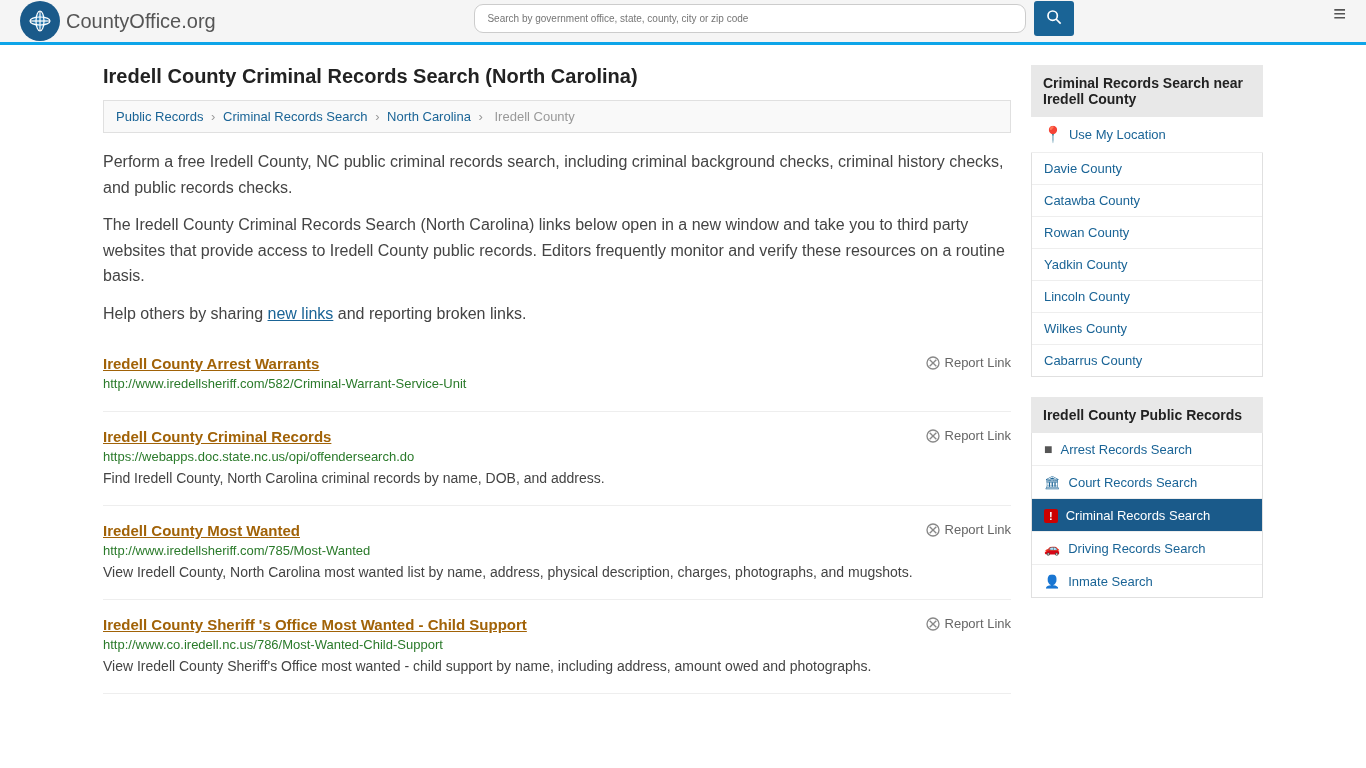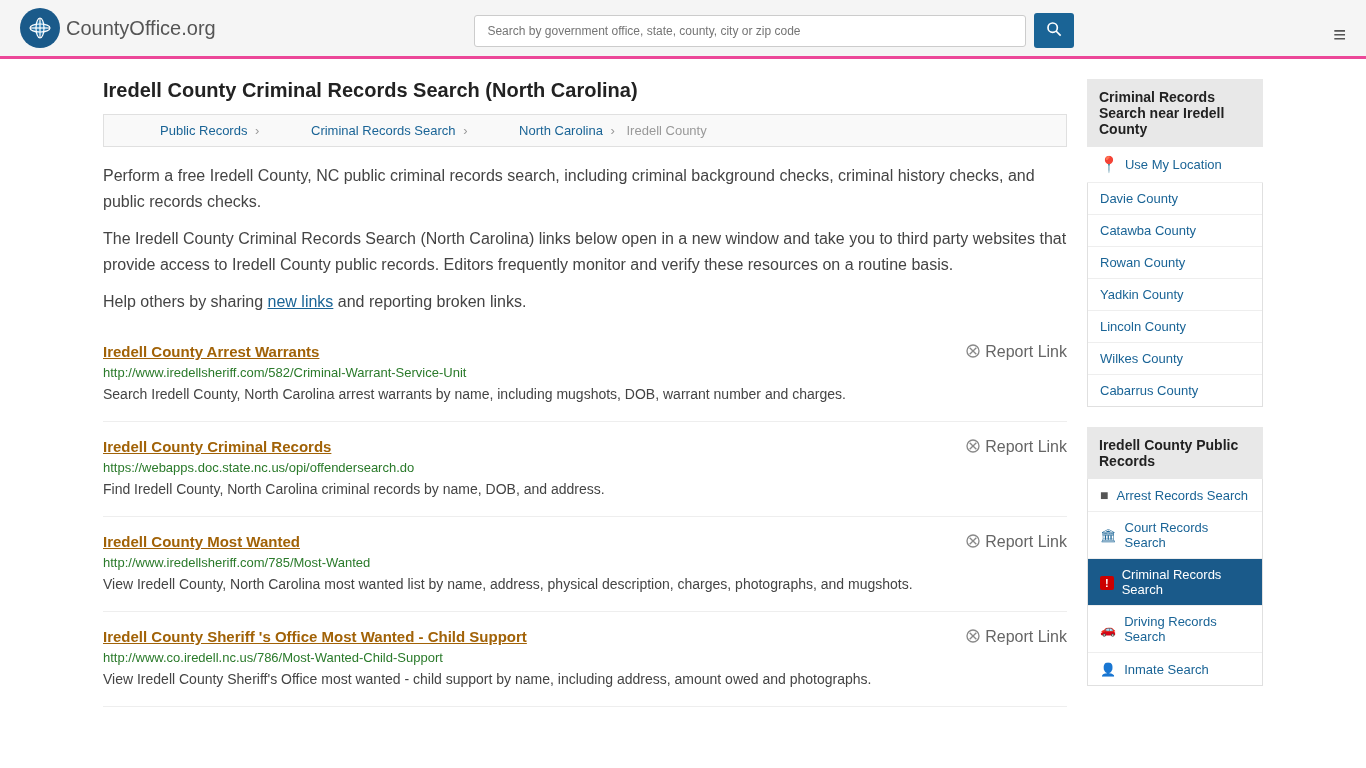--- a/index.html
+++ b/index.html
@@ -1,24 +1,24 @@
 <!DOCTYPE html>
 <html><head>
   <meta charset="utf-8">
   <style>
     * { box-sizing: border-box; margin: 0; padding: 0; }
     body { font-family: Arial, sans-serif; font-size: 14px; color: #333; background: #fff; }
 
     
     .header {
       background: #f5f5f5;
-      border-bottom: 3px solid #ec4899;
-      padding: 8px 20px;
-      display: flex;
-      align-items: flex-end;
+      border-bottom: 3px solid #0ea5e9;
+      padding: 1px 20px;
+      display: flex;
+      align-items: flex-start;
       justify-content: space-between;
     }
     .logo-area {
       display: flex;
       align-items: center;
       gap: 6px;
     }
     .logo-circle {
       width: 40px;
       height: 40px;
@@ -44,22 +44,22 @@
       align-items: center;
       gap: 8px;
       flex: 1;
       max-width: 600px;
       margin: 0 40px;
     }
     .search-input {
       flex: 1;
       padding: 8px 12px;
       border: 1px solid #ccc;
-      border-radius: 3px;
-      font-size: 12px;
+      border-radius: 9px;
+      font-size: 10px;
       color: #999;
     }
     .search-btn {
       background: #1a6496;
       border: none;
       color: white;
       padding: 8px 12px;
       cursor: pointer;
       border-radius: 3px;
     }
@@ -92,21 +92,20 @@
       background: #f9f9f9;
       border: 1px solid #e0e0e0;
       padding: 8px 12px;
       font-size: 13px;
       color: #666;
       margin-bottom: 16px;
     }
     .breadcrumb a {
       color: #1a6496;
       text-decoration: none;
-      margin-left: 44px;
     }
     .breadcrumb span {
       margin: 0 4px;
       color: #999;
     }
     .description-text {
       font-size: 16px;
       color: #444;
       margin-bottom: 12px;
       line-height: 1.6;
@@ -127,43 +126,43 @@
     }
     .record-title {
       font-size: 15px;
       font-weight: bold;
       color: #a16207;
       text-decoration: underline;
       cursor: pointer;
     }
     .report-link {
       display: flex;
-      align-items: flex-start;
+      align-items: center;
       gap: 4px;
       color: #666;
-      font-size: 16px;
+      font-size: 13px;
       cursor: pointer;
       white-space: nowrap;
     }
     .record-url {
       color: #2a7a2a;
       font-size: 13px;
       margin: 4px 0;
       text-decoration: none;
     }
     .record-desc {
       font-size: 14px;
       color: #444;
       margin-top: 4px;
       line-height: 1.5;
     }
 
     
     .sidebar {
-      width: 176px;
+      width: 232px;
       flex-shrink: 0;
     }
     .sidebar-section {
       margin-bottom: 20px;
     }
     .sidebar-header {
       background: #e8e8e8;
       padding: 10px 12px;
       font-weight: bold;
       font-size: 14px;
@@ -276,21 +275,20 @@
       <span class="report-link">
         <svg width="16" height="16" viewBox="0 0 24 24" fill="none" stroke="#888" stroke-width="2">
           <circle cx="12" cy="12" r="9"></circle>
           <line x1="7" y1="7" x2="17" y2="17"></line>
           <line x1="17" y1="7" x2="7" y2="17"></line>
         </svg>
         Report Link
       </span>
     </div>
     <div class="record-url">http://www.iredellsheriff.com/582/Criminal-Warrant-Service-Unit</div>
-    <div class="record-desc">Search Iredell County, North Carolina arrest warrants by name, including mugshots, DOB, warrant number and charges.</div>
   </div>
         <div class="record-item">
     <div class="record-header">
       <a class="record-title" href="#">Iredell County Criminal Records</a>
       <span class="report-link">
         <svg width="16" height="16" viewBox="0 0 24 24" fill="none" stroke="#888" stroke-width="2">
           <circle cx="12" cy="12" r="9"></circle>
           <line x1="7" y1="7" x2="17" y2="17"></line>
           <line x1="17" y1="7" x2="7" y2="17"></line>
         </svg>

